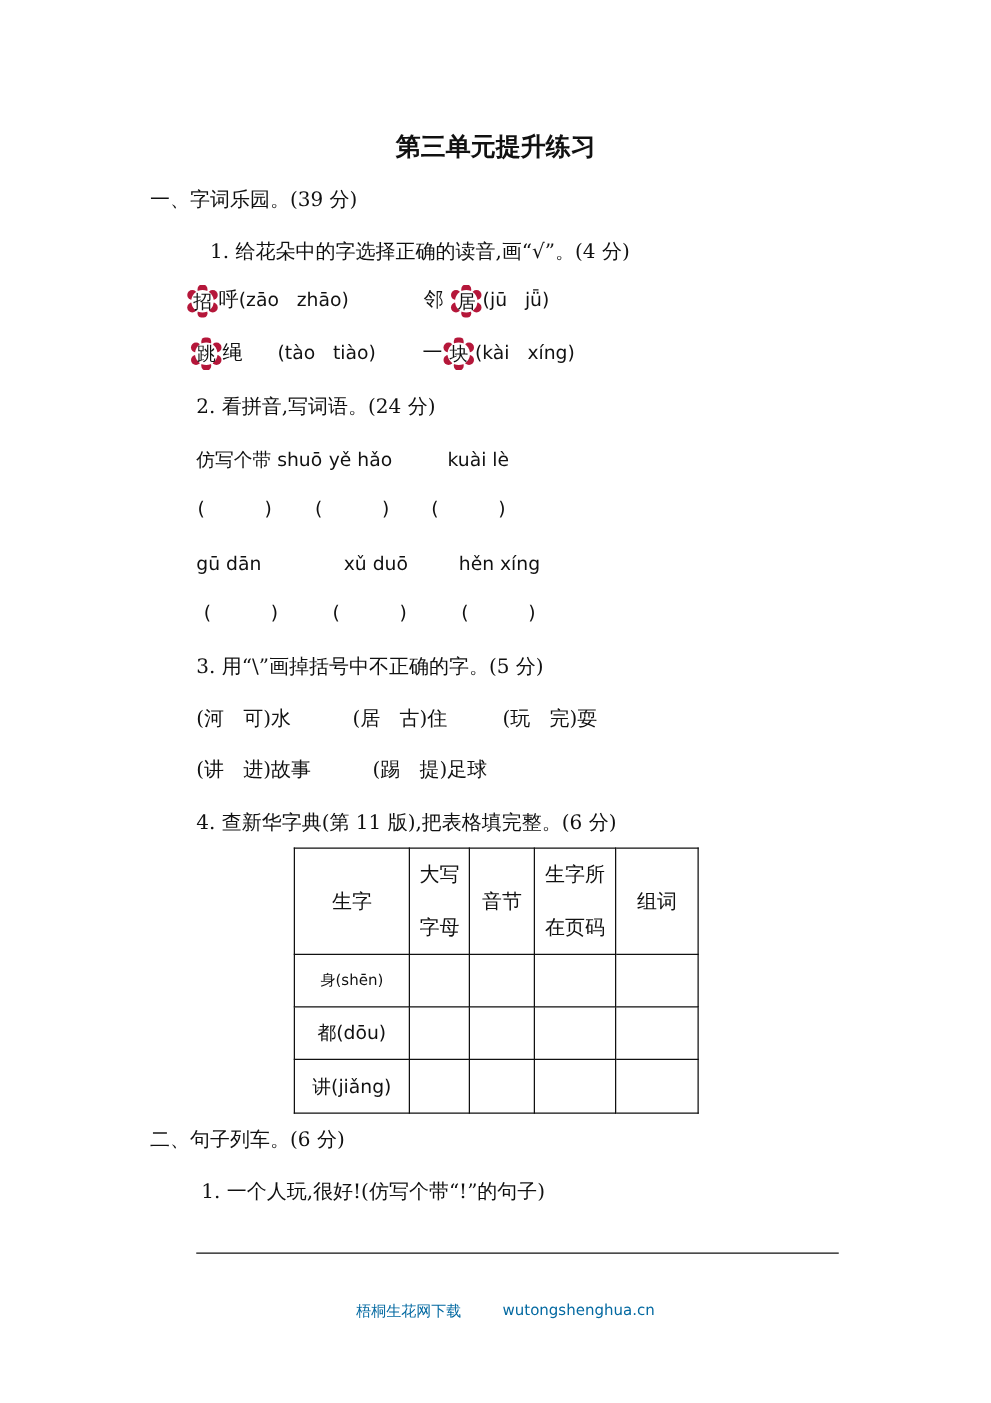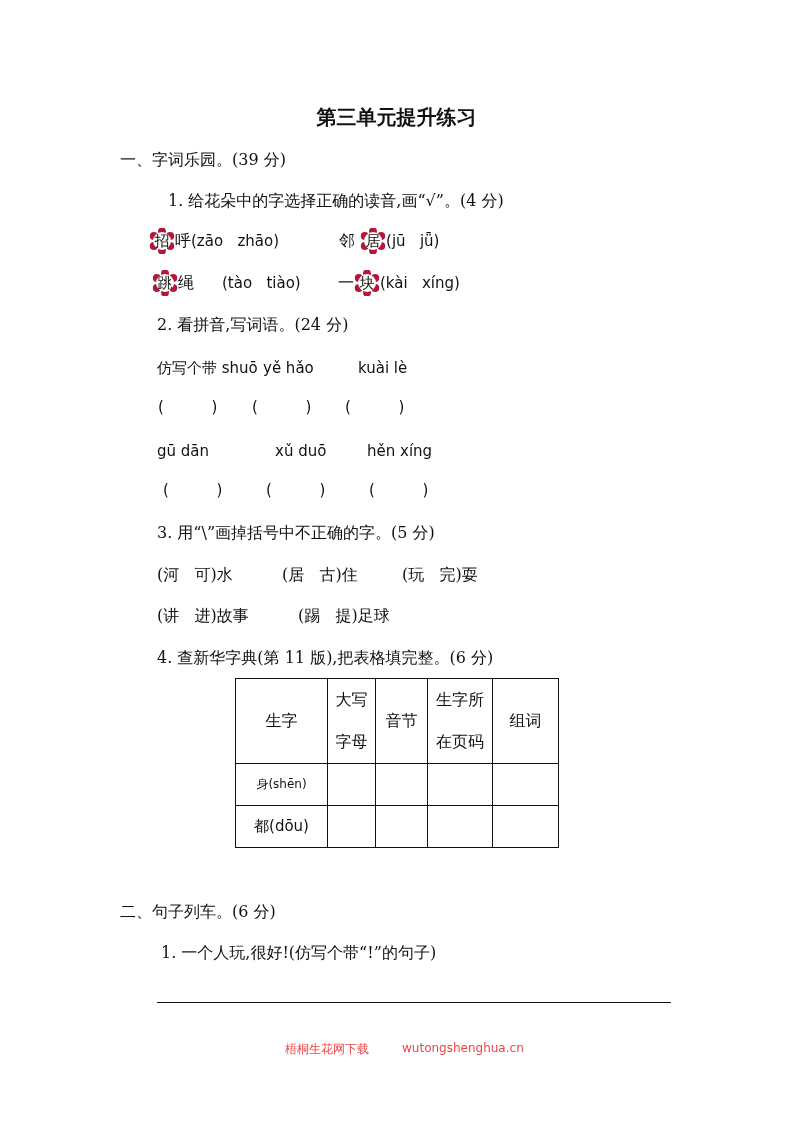--- a/index.html
+++ b/index.html
@@ -11,21 +11,21 @@
   .sec { font-size:16px; }
   .q { font-size:16px; }
   .py { font-family:"DejaVu Sans", "Liberation Sans", sans-serif; font-size:15px; }
   .flower { display:inline-block; width:26px; height:26px; position:relative; vertical-align:middle; }
   .flower svg { position:absolute; left:0; top:0; }
   .flower span { position:absolute; left:0; top:0; width:26px; height:26px; line-height:26px;
                  text-align:center; font-size:15px; color:#111; }
   table.grid { position:absolute; left:235px; top:678px; border-collapse:collapse; }
   table.grid td { border:1.5px solid #111; text-align:center; font-size:16px; padding:0; }
   .hdr2 { line-height:42px; }
-  .footer { font-family:"DejaVu Sans", sans-serif; font-size:12px; color:#ef4444; }
+  .footer { font-family:"DejaVu Sans", sans-serif; font-size:12px; color:#0369a1; }
   .line { position:absolute; left:157px; top:1002px; width:514px; height:0; border-top:1.5px solid #111; }
 </style>
 </head>
 <body>
 
 <div class="abs title">第三单元提升练习</div>
 
 <div class="abs sec" style="left:120px;top:150px;">一、字词乐园。(39 分)</div>
 
 <div class="abs q" style="left:168px;top:191px;">1. 给花朵中的字选择正确的读音,画“√”。(4 分)</div>
@@ -148,20 +148,27 @@
     <td></td>
         <td></td>
   </tr>
   <tr style="height:42px;">
     <td class="py" style="font-size:15px;">都(dōu)</td>
     <td></td>
         <td></td>
     <td></td>
         <td></td>
   </tr>
+  <tr style="height:43px;">
+    <td class="py" style="font-size:15px;">讲(jiǎng)</td>
+    <td></td>
+        <td></td>
+    <td></td>
+        <td></td>
+  </tr>
 </tbody>
   </table>
 
 <div class="abs sec" style="left:120px;top:902px;">二、句子列车。(6 分)</div>
 <div class="abs q" style="left:161px;top:943px;">1. 一个人玩,很好!(仿写个带“!”的句子)</div>
 <div class="line"></div>
 
 <div class="abs footer" style="left:285px;top:1041px;">梧桐生花网下载</div>
 <div class="abs footer" style="left:402px;top:1041px;">wutongshenghua.cn</div>
 

